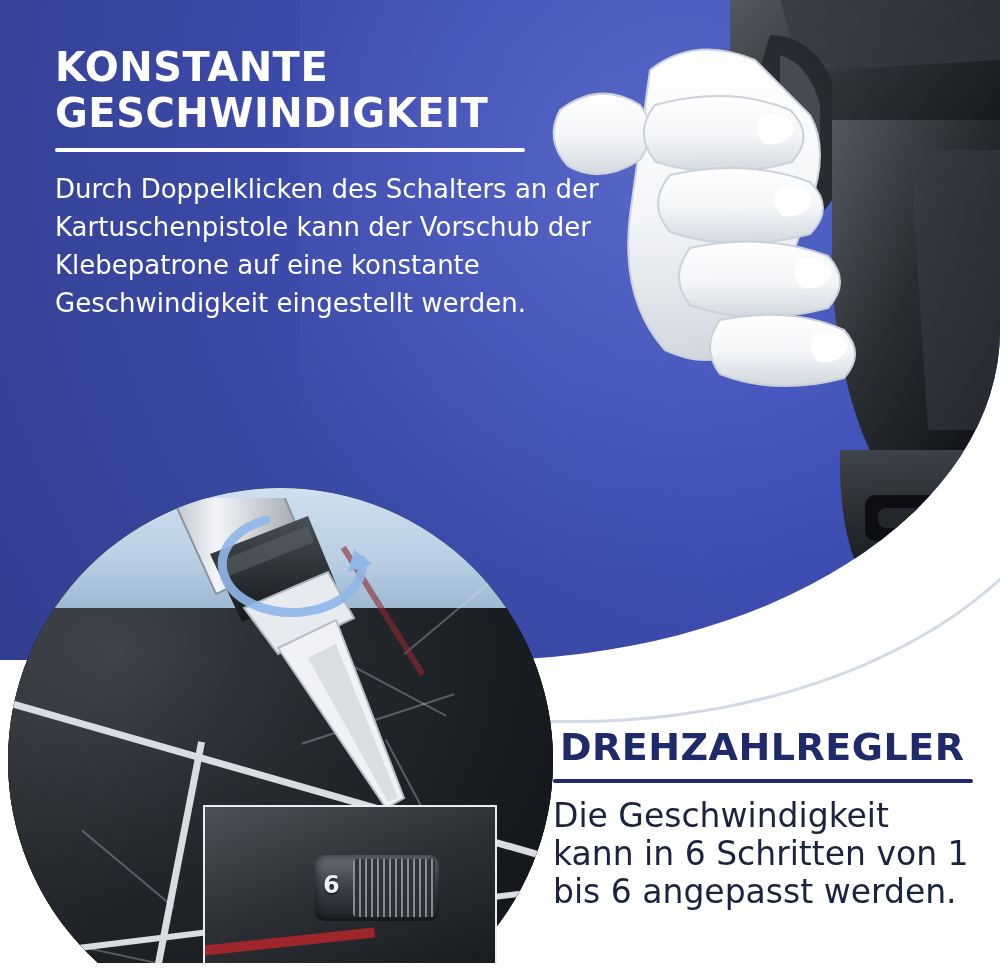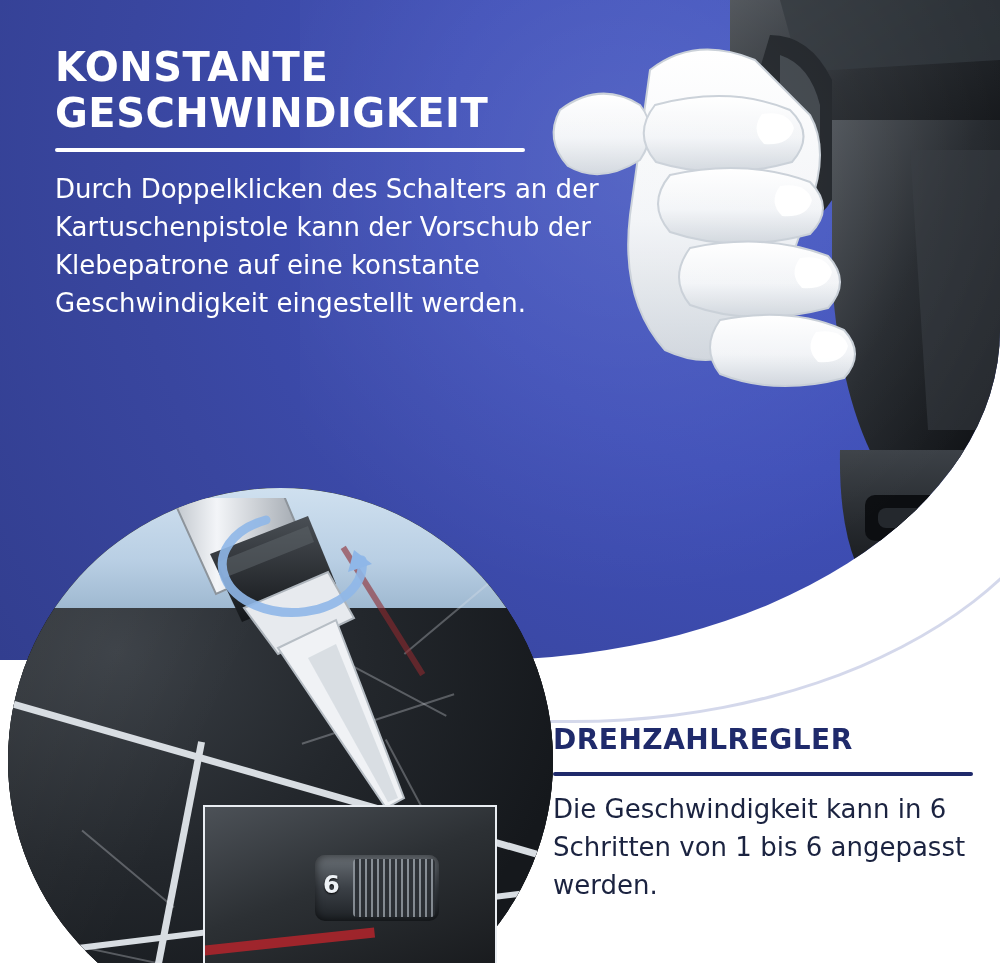--- a/index.html
+++ b/index.html
@@ -93,24 +93,24 @@
     border-radius:4px;opacity:0.9;}
   .dial .num{
     position:absolute;left:8px;top:16px;color:#eef2f6;font-size:24px;font-weight:bold;
     font-family:"DejaVu Sans", sans-serif;text-shadow:0 1px 2px #000;
   }
   .red-strip{position:absolute;left:-10px;top:130px;width:180px;height:10px;background:#b4252b;transform:rotate(-6deg);opacity:.85;}
 
   
   .bottom-text{position:absolute;left:553px;top:718px;width:420px;}
   .bottom-title{
-    color:#1f2a6b;font-weight:bold;font-size:28px;line-height:44px;margin:0;letter-spacing:0.5px;
+    color:#1f2a6b;font-weight:bold;font-size:38px;line-height:44px;margin:7px;letter-spacing:0.5px;
   }
   .rule-dark{width:420px;height:4px;background:#1f2a6b;margin:10px 0 14px 0;border-radius:2px;}
-  .bottom-body{color:#1b2340;font-size:26px;line-height:38px;margin:0;}
+  .bottom-body{color:#1b2340;font-size:33px;line-height:38px;margin:0;}
 
   .bottom-strip{
     position:absolute;left:0;bottom:0;width:1000px;height:14px;background:#ffffff;
   }
 </style>
 </head>
 <body>
 
 <div class="stage">
 

